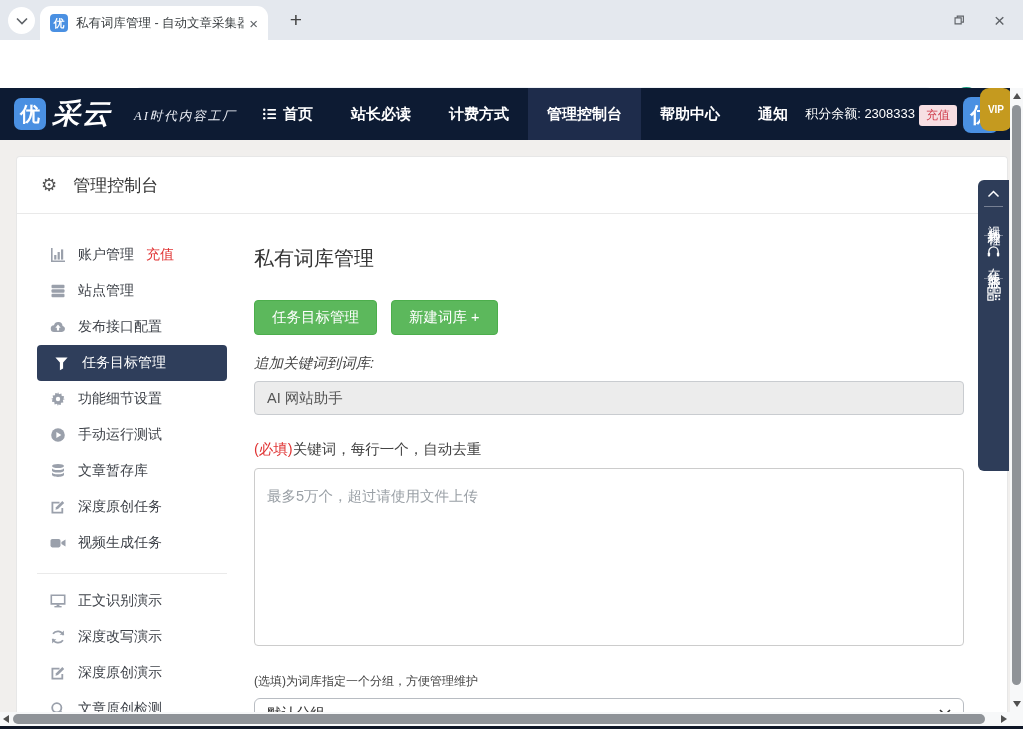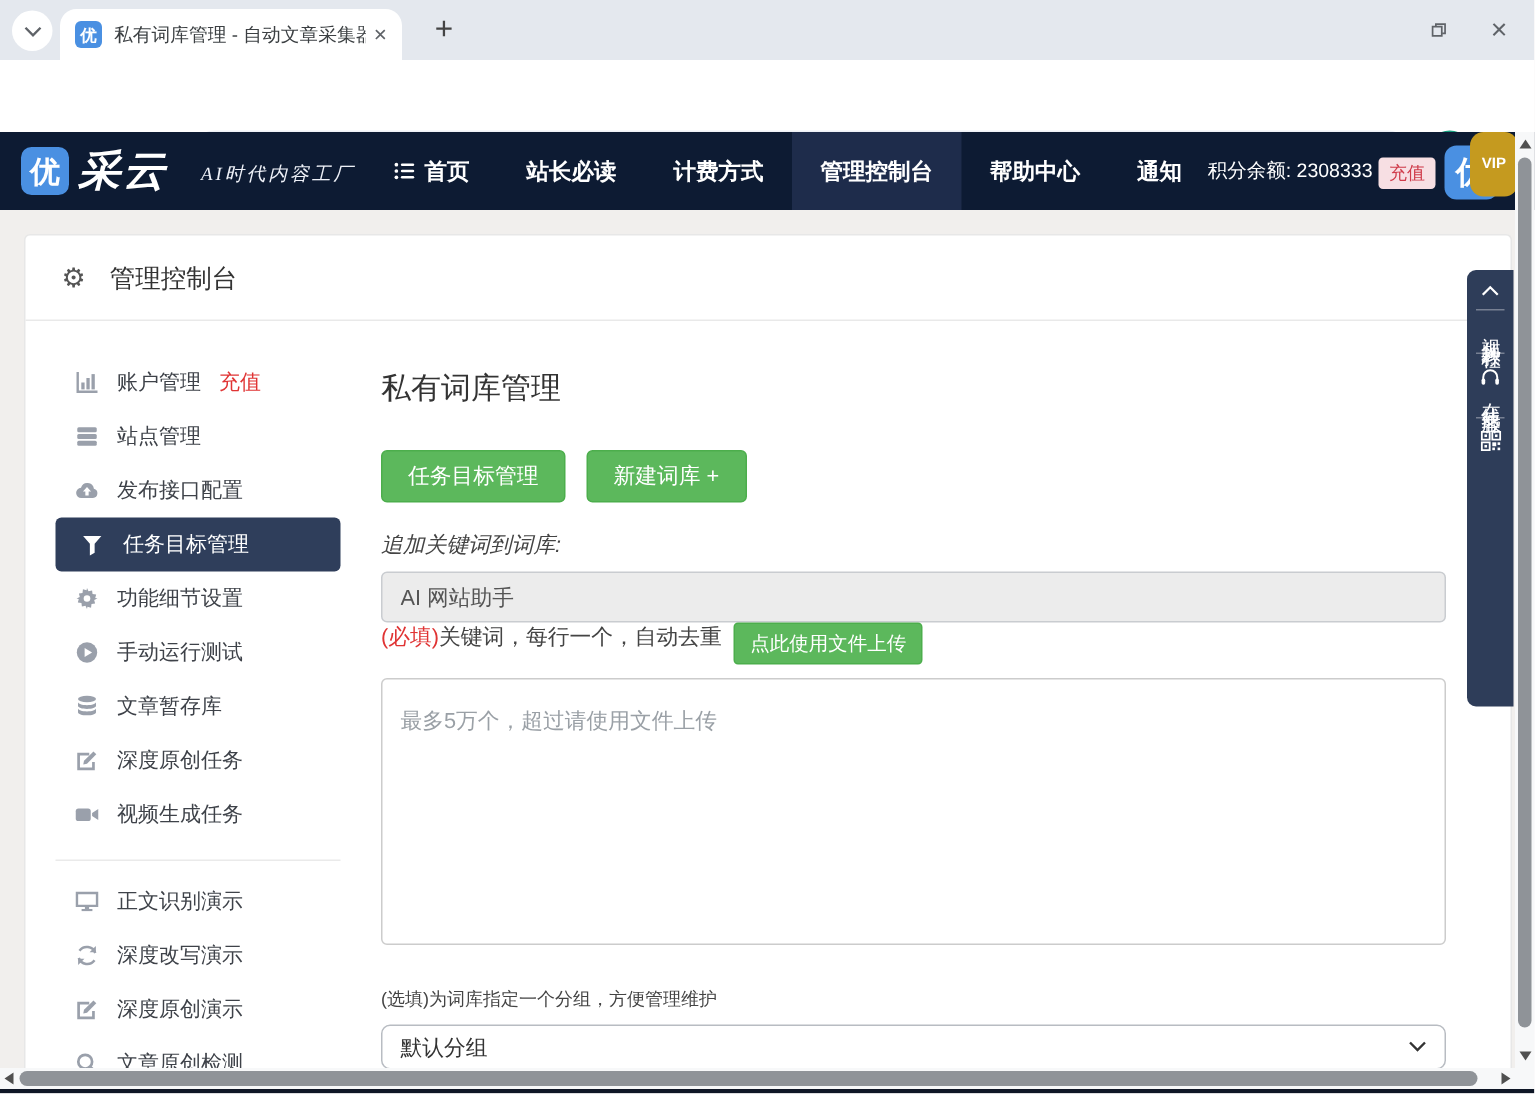--- a/index.html
+++ b/index.html
@@ -53,21 +53,21 @@
   .side-item.active .si-icon { color:#fff; }
   .si-badge { color:#e03434; }
   .side-divider { border-top:1px solid #eaeaea; margin:12px 0 9px 0; }
 
   .main { position:absolute; left:237px; top:84px; width:710px; }
   .main-title { font-size:20px; color:#333; font-weight:normal; padding-top:4px; }
   .btn-row { margin-top:28px; display:flex; gap:14px; }
   .btn-green { background:#5cb85c; color:#fff; border:1px solid #4cae4c; border-radius:4px; font-size:14.5px; height:35px; padding:0 17px; display:flex; align-items:center; cursor:pointer; font-family:inherit; }
   .field-label { margin-top:19px; font-size:14.5px; color:#444;font-style:italic; }
   .ro-input { margin-top:8px; width:710px; height:34px; background:#ececec; border:1px solid #c9ccd0; border-radius:4px; padding:0 12px; font-size:14.5px; color:#555; font-family:inherit; }
-  .req-row { display:flex; align-items:flex-start; font-size:14.5px; color:#444; }
+  .req-row { margin-top:25px; display:flex; align-items:center; font-size:14.5px; color:#444; }
   .req-red { color:#e03434; }
   .btn-upload { margin-left:8px; background:#5cb85c; border:1px solid #4cae4c; color:#fff; font-size:13px; border-radius:3px; padding:4px 10px; cursor:pointer; font-family:inherit; }
   .kw-area { margin-top:9px; width:710px; height:178px; border:1px solid #ccc; border-radius:4px; padding:18px 12px; font-size:14.5px; color:#444; resize:none; font-family:inherit; }
   .kw-area::placeholder { color:#9aa0a6; }
   .group-label { margin-top:23px; font-size:12px; color:#444; }
   .select { margin-top:8px; width:710px; height:30px; border:1px solid #b8bcc2; border-radius:6px; background:#fff; display:flex; align-items:center; padding:0 12px; font-size:14.5px; color:#333; cursor:pointer; }
   .select .chev { margin-left:auto; color:#333; }
 
   
   .side-widget { position:absolute; left:978px; top:180px; width:31px; height:291px; background:#2e3d59; border-radius:6px 0 0 6px; display:flex; flex-direction:column; align-items:center; color:#fff; padding-top:9px; z-index:5; }
@@ -317,21 +317,20 @@
       <h1 class="main-title">私有词库管理</h1>
       <div class="btn-row">
         <button class="btn-green">任务目标管理</button>
         <button class="btn-green">新建词库 +</button>
       </div>
       <div class="field-label">追加关键词到词库:</div>
       <input class="ro-input" readonly="" value="AI 网站助手" style="">
       <div class="req-row">
         <span class="req-red">(必填)</span>
         <span>关键词，每行一个，自动去重</span>
-        <button class="btn-upload">点此使用文件上传</button>
       </div>
       <textarea class="kw-area" placeholder="最多5万个，超过请使用文件上传" style=""></textarea>
       <div class="group-label">(选填)为词库指定一个分组，方便管理维护</div>
       <div class="select">
         <span>默认分组</span>
         <span class="chev">
           <svg width="12" height="8" viewBox="0 0 12 8">
               <path d="M1 1l5 5 5-5" fill="none" stroke="#333" stroke-width="1.6"></path>
             </svg>
         </span>

